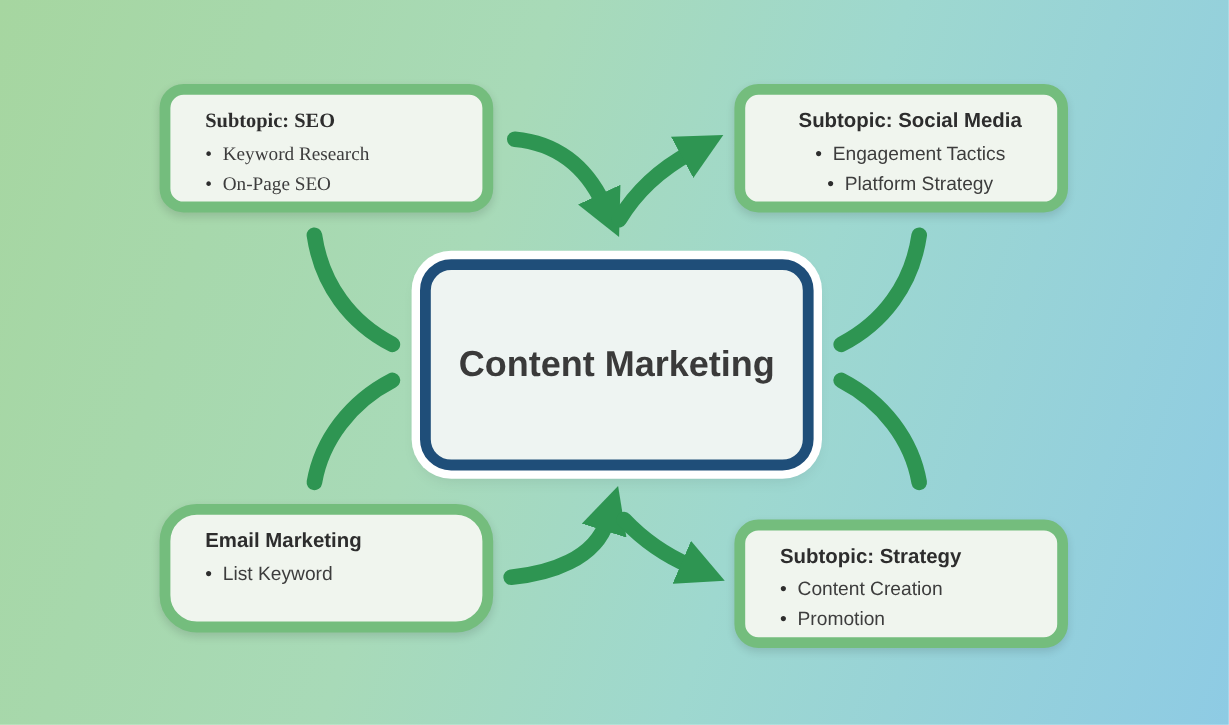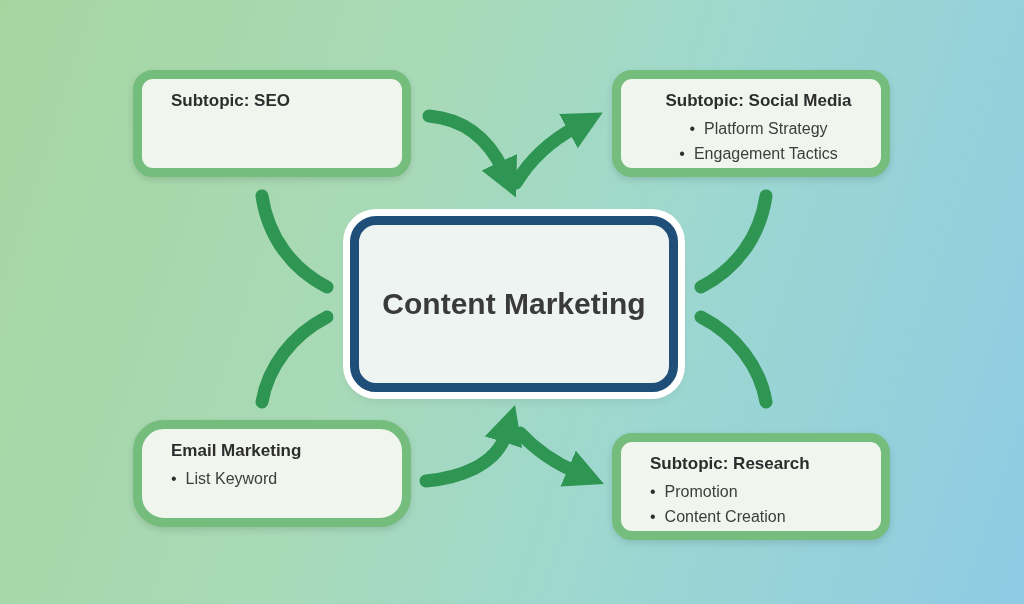--- a/index.html
+++ b/index.html
@@ -46,21 +46,21 @@
   .node li {
     font-size: 16px;
     color: #3d3d3d;
     line-height: 25px;
   }
   .node li::before {
     content: "\2022";
     margin-right: 9px;
     color: #2d2d2d;
   }
-  .node-seo      { left: 133px; top: 70px;  }
+  .node-seo      { left: 133px; top: 70px; font-family: Liberation Serif, serif;  }
   .node-social   { left: 612px; top: 70px; text-align: center;  }
   .node-email    { left: 133px; top: 420px; border-radius: 31px; }
   .node-blogging { left: 612px; top: 433px; }
 
   
   .center-node {
     position: absolute;
     left: 350px; top: 216px;
     width: 328px; height: 176px;
     box-sizing: border-box;
@@ -100,44 +100,48 @@
       <path d="M 520 433 C 537 451 555 463 576 472" marker-end="url(#ah)"></path>
       <path d="M 262 196 C 268 237 292 269 327 287"></path>
       <path d="M 327 317 C 292 335 268 367 262 402"></path>
       <path d="M 766 196 C 760 237 736 269 701 287"></path>
       <path d="M 701 317 C 736 335 760 367 766 402"></path>
     </g>
   </svg>
 
   <div class="node node-seo">
     <h3>Subtopic: SEO</h3>
+    <ul>
+      <li>Keyword Research</li>
+      <li>On-Page SEO</li>
+    </ul>
   </div>
 
   <div class="node node-social">
     <h3>Subtopic: Social Media</h3>
     <ul>
+      <li>Engagement Tactics</li>
       <li>Platform Strategy</li>
-      <li>Engagement Tactics</li>
     </ul>
   </div>
 
   <div class="center-node">
     <h1>
       <span>Content Marketing</span>
     </h1>
   </div>
 
   <div class="node node-email">
     <h3>Email Marketing</h3>
     <ul>
       <li>List Keyword</li>
     </ul>
   </div>
 
   <div class="node node-blogging">
-    <h3>Subtopic: Research</h3>
+    <h3>Subtopic: Strategy</h3>
     <ul>
+      <li>Content Creation</li>
       <li>Promotion</li>
-      <li>Content Creation</li>
     </ul>
   </div>
 
 </div>
 
 </body></html>

